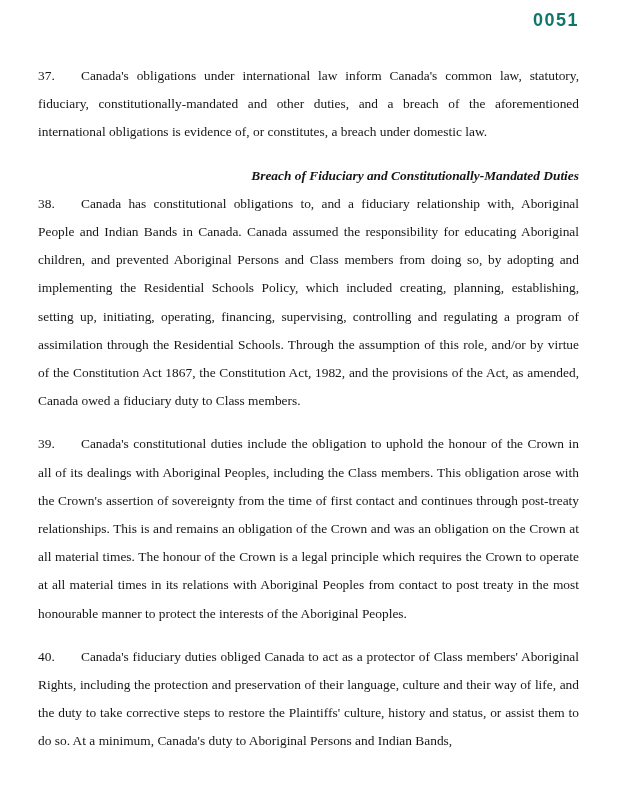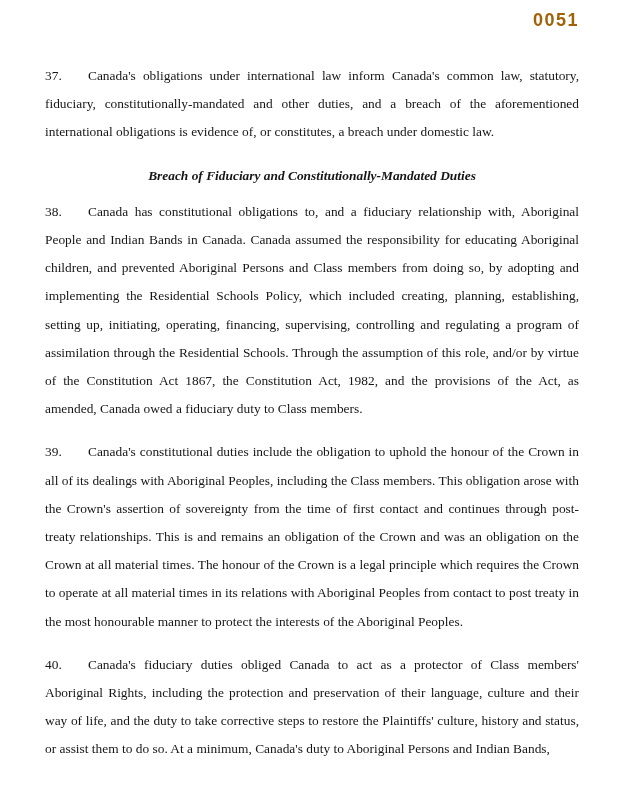--- a/index.html
+++ b/index.html
@@ -27,39 +27,39 @@
     color: #1c1c1c;
   }
   .bates {
     position: absolute;
     top: 10px;
     right: 45px;
     font-family: "Liberation Sans", "DejaVu Sans", sans-serif;
     font-weight: 700;
     font-size: 18px;
     letter-spacing: 1.5px;
-    color: #a16207;
+    color: #0f766e;
   }
   .doc-body {
     position: absolute;
     top: 62px;
-    left: 45px;
+    left: 38px;
     right: 45px;
   }
   .doc-body p {
     margin: 0 0 15px 0;
     font-size: 13.4px;
     line-height: 28.2px;
     text-align: justify;
   }
   .doc-body p.heading {
     font-weight: 700;
     font-style: italic;
-    text-align: center;
-    margin: 13px 0 8px 0;
+    text-align: right;
+    margin: 13px 0 0 0;
   }
   .pnum {
     display: inline-block;
     width: 43px;
   }
   .run-u { text-underline-offset: 3px; }
   .run-i { }
   .run-bi { font-weight: 700; font-style: italic; }
 </style>
 </head>

